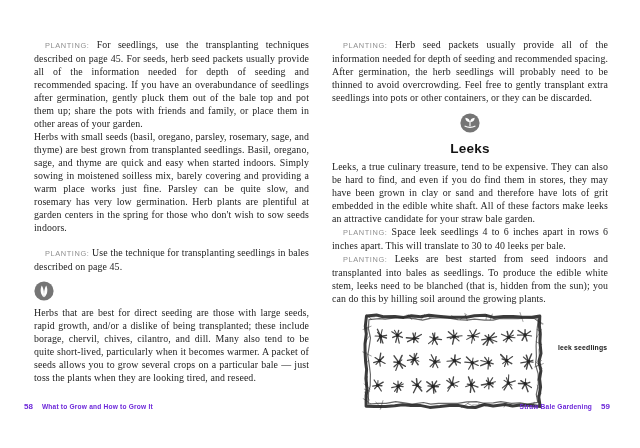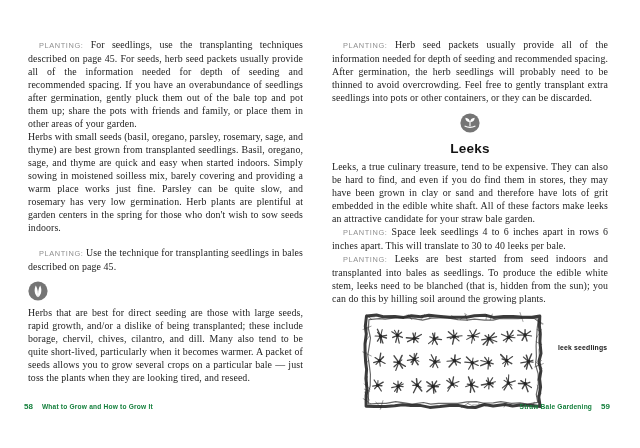--- a/index.html
+++ b/index.html
@@ -4,21 +4,21 @@
 <style>
   html,body{margin:0;padding:0;}
   body{
     width:640px;height:448px;background:#ffffff;overflow:hidden;
     font-family:"Liberation Serif", serif;
     -webkit-font-smoothing:antialiased;
   }
   .spread{display:flex;width:640px;height:448px;background:#ffffff;}
   .page{position:relative;width:320px;height:448px;background:#ffffff;}
   .page-content{position:absolute;top:38px;}
-  .page.left .page-content{left:28px;width:275px;}
+  .page.left .page-content{left:34px;width:275px;}
   .page.right .page-content{left:12px;width:276px;}
 
   p.body-par{
     margin:0;font-size:9.9px;line-height:13px;color:#232323;
     text-align:justify;letter-spacing:0.1px;
   }
   p.indent{text-indent:11px;}
   .sc-label{
     font-family:"Liberation Sans", sans-serif;
     font-size:7.4px;letter-spacing:0.6px;color:#8f8f8f;font-weight:500;
@@ -31,21 +31,21 @@
     font-size:8.8px;line-height:10.5px;letter-spacing:0.5px;color:#141414;
   }
   .leeks-header{margin:9px 0 4px 0;flex-direction:column;}
   .leeks-title{
     font-family:"Liberation Sans", sans-serif;font-weight:bold;
     font-size:13.5px;letter-spacing:0.2px;color:#141414;
   }
 
   .footer{
     position:absolute;top:402px;
-    font-family:"Liberation Sans", sans-serif;color:#15803d;
+    font-family:"Liberation Sans", sans-serif;color:#6d28d9;
     display:flex;align-items:baseline;gap:9px;
   }
   .footer .pgnum{font-weight:bold;font-size:8px;}
   .footer .runtitle{font-weight:bold;font-size:6.6px;letter-spacing:0.2px;}
   .page.left .footer{left:24px;}
   .page.right .footer{right:30px;margin-left:32px;}
 
   .illustration{position:relative;margin:7px 0 0 30px;width:246px;height:99px;}
   .illustration svg{display:block;}
   .ill-caption{

